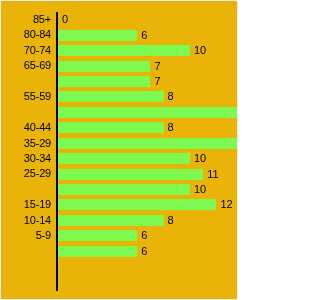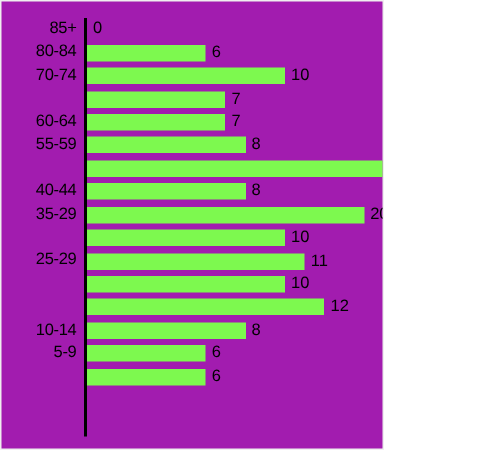--- a/index.html
+++ b/index.html
@@ -3,23 +3,23 @@
 <meta charset="utf-8">
 <title>Age Distribution Bar Chart</title>
 <style>
   html, body {
     margin: 0;
     padding: 0;
     background: #ffffff;
   }
   #chart-root {
     position: relative;
-    width: 256px;
+    width: 238px;
     height: 300px;
-    background: #a21caf;
+    background: #eab308;
     border: 1px solid #efefef;
     box-sizing: border-box;
     font-family: "Liberation Sans", "DejaVu Sans", sans-serif;
     overflow: hidden;
   }
   #plot {
     position: absolute;
     left: 0;
     top: 0;
     width: 300px;
@@ -99,27 +99,27 @@
           </div>
         </div>
         <div class="row">
           <div class="cat-label">70-74</div>
           <div class="bar-area">
             <span class="bar" style="width: 132px; background: rgb(125, 249, 79);"></span>
             <span class="val-label">10</span>
           </div>
         </div>
         <div class="row">
+          <div class="cat-label">65-69</div>
           <div class="bar-area">
             <span class="bar" style="width: 92.4px; background: rgb(125, 249, 79);"></span>
             <span class="val-label">7</span>
           </div>
         </div>
         <div class="row">
-          <div class="cat-label">60-64</div>
           <div class="bar-area">
             <span class="bar" style="width: 92.4px; background: rgb(125, 249, 79);"></span>
             <span class="val-label">7</span>
           </div>
         </div>
         <div class="row">
           <div class="cat-label">55-59</div>
           <div class="bar-area">
             <span class="bar" style="width: 105.6px; background: rgb(125, 249, 79);"></span>
             <span class="val-label">8</span>
@@ -139,39 +139,41 @@
           </div>
         </div>
         <div class="row">
           <div class="cat-label">35-29</div>
           <div class="bar-area">
             <span class="bar" style="width: 184.8px; background: rgb(125, 249, 79);"></span>
             <span class="val-label">20</span>
           </div>
         </div>
         <div class="row">
+          <div class="cat-label">30-34</div>
           <div class="bar-area">
             <span class="bar" style="width: 132px; background: rgb(125, 249, 79);"></span>
             <span class="val-label">10</span>
           </div>
         </div>
         <div class="row">
           <div class="cat-label">25-29</div>
           <div class="bar-area">
             <span class="bar" style="width: 145.2px; background: rgb(125, 249, 79);"></span>
             <span class="val-label">11</span>
           </div>
         </div>
         <div class="row">
           <div class="bar-area">
             <span class="bar" style="width: 132px; background: rgb(125, 249, 79);"></span>
             <span class="val-label">10</span>
           </div>
         </div>
         <div class="row">
+          <div class="cat-label">15-19</div>
           <div class="bar-area">
             <span class="bar" style="width: 158.4px; background: rgb(125, 249, 79);"></span>
             <span class="val-label">12</span>
           </div>
         </div>
         <div class="row">
           <div class="cat-label">10-14</div>
           <div class="bar-area">
             <span class="bar" style="width: 105.6px; background: rgb(125, 249, 79);"></span>
             <span class="val-label">8</span>

